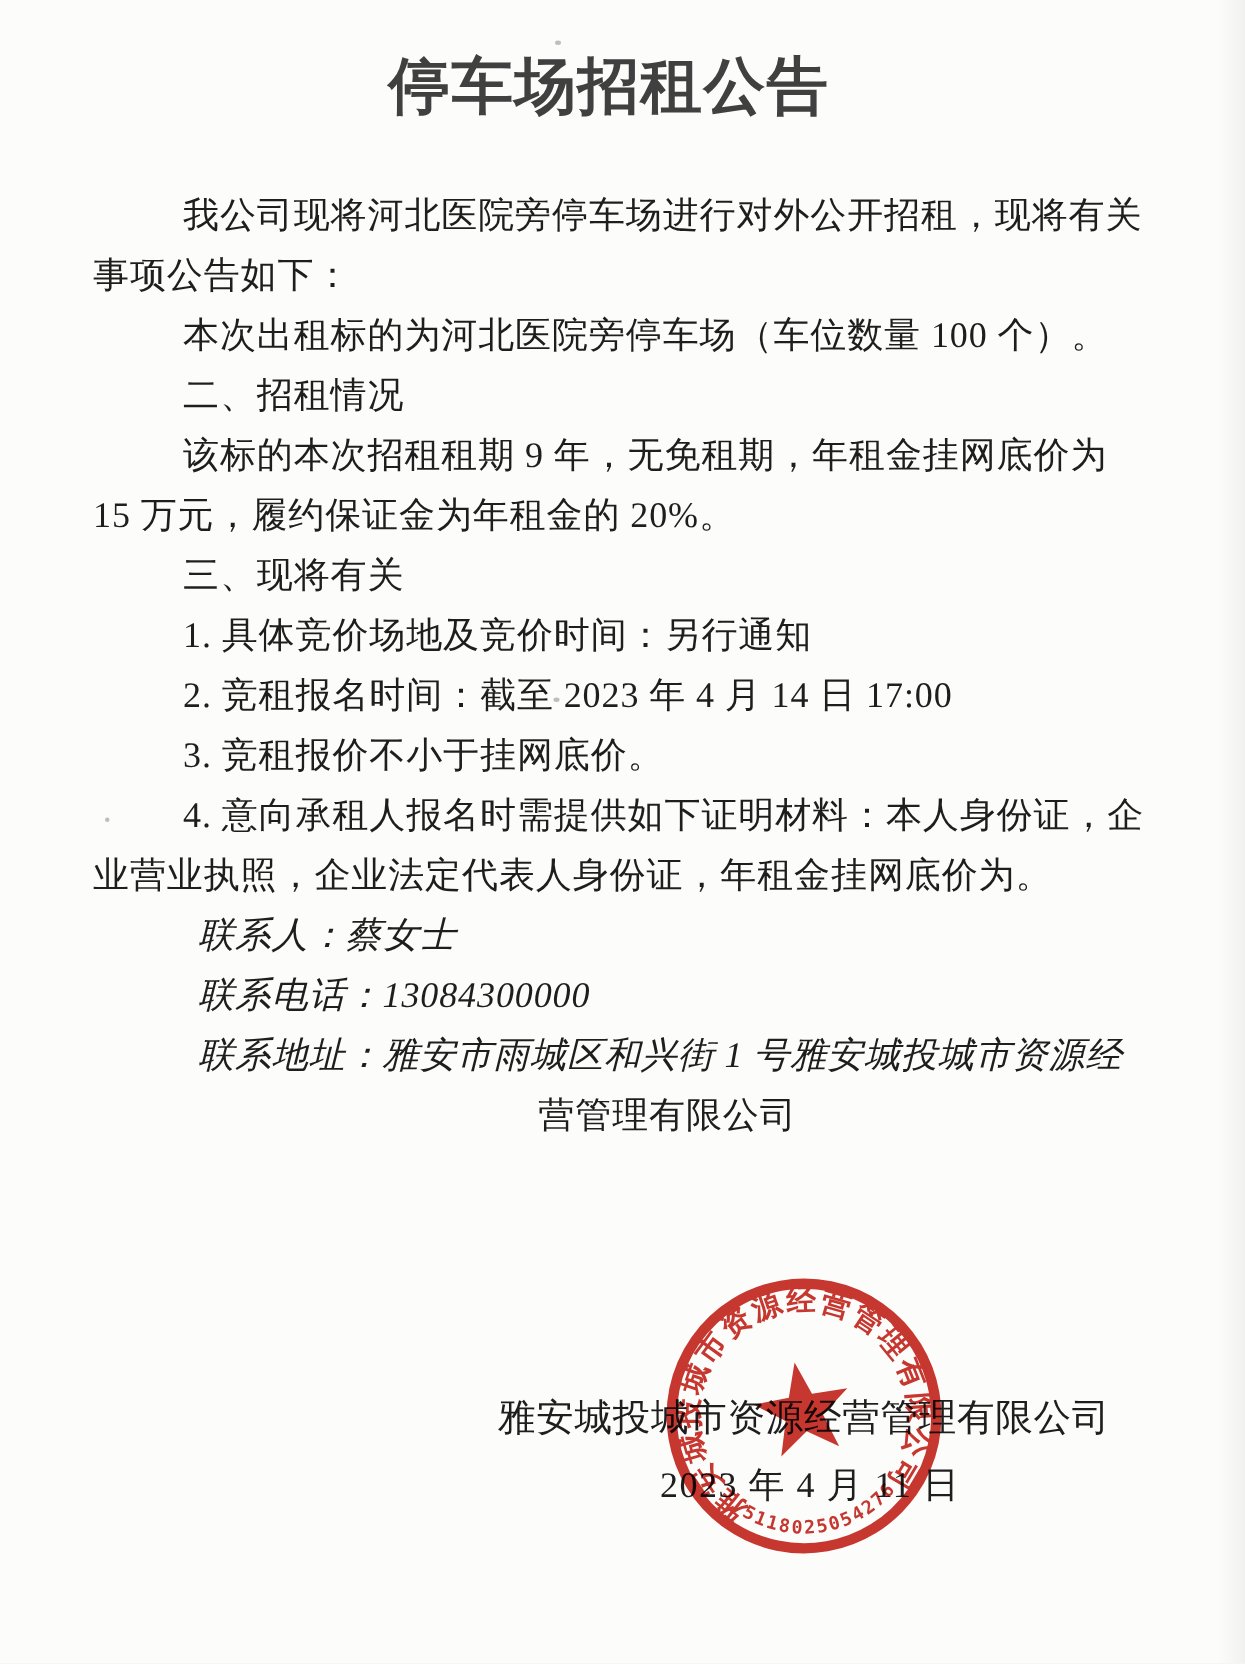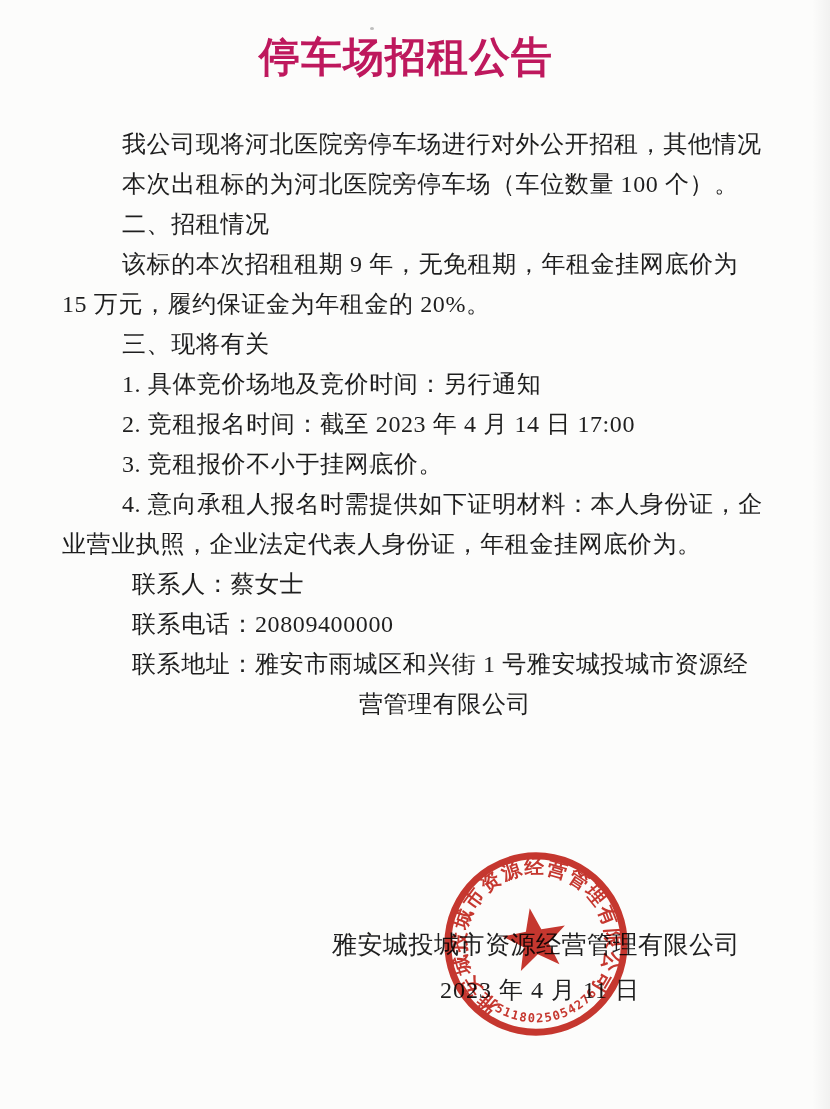--- a/index.html
+++ b/index.html
@@ -23,35 +23,35 @@
     pointer-events:none;
   }
   .speck{position:absolute;background:#8a8a8a;border-radius:50%;opacity:.55;}
   .title{
     position:absolute;left:0;top:30px;width:812px;
     text-align:center;
     font-family:"Liberation Sans","DejaVu Sans",sans-serif;
     font-weight:700;
     font-size:41px;
     letter-spacing:1px;
-    color:#be185d;
+    color:#404040;
   }
   .body-text{
     position:absolute;left:62px;top:124px;width:716px;
   }
   .line{
     height:40px;line-height:40px;
     font-size:24px;
     letter-spacing:0.6px;
     white-space:nowrap;
     color:#1e1e1e;
   }
   .i2{padding-left:60px;}   
   .i0{padding-left:0;}      
-  .ic{padding-left:70px;}   
+  .ic{padding-left:70px;font-style:italic;}   
   .icc{padding-left:50px;text-align:center;}  
   .signature{
     position:absolute;left:332px;top:928px;
     font-size:25px;letter-spacing:0.5px;
     white-space:nowrap;color:#1e1e1e;
   }
   .sig-date{
     position:absolute;left:440px;top:974px;
     font-size:24px;letter-spacing:1px;
     white-space:nowrap;color:#1e1e1e;
@@ -67,33 +67,34 @@
 
 <div class="page">
 
   <div class="speck" style="left:370px;top:27px;width:4px;height:3px;"></div>
   <div class="speck" style="left:369px;top:465px;width:4px;height:3px;"></div>
   <div class="speck" style="left:70px;top:545px;width:3px;height:3px;"></div>
 
   <div class="title">停车场招租公告</div>
 
   <div class="body-text">
-    <div class="line i2">我公司现将河北医院旁停车场进行对外公开招租，其他情况</div>
+    <div class="line i2">我公司现将河北医院旁停车场进行对外公开招租，现将有关</div>
+    <div class="line i0">事项公告如下：</div>
     <div class="line i2">本次出租标的为河北医院旁停车场（车位数量 100 个）。</div>
     <div class="line i2">二、招租情况</div>
     <div class="line i2">该标的本次招租租期 9 年，无免租期，年租金挂网底价为</div>
     <div class="line i0">15 万元，履约保证金为年租金的 20%。</div>
     <div class="line i2">三、现将有关</div>
     <div class="line i2">1. 具体竞价场地及竞价时间：另行通知</div>
     <div class="line i2">2. 竞租报名时间：截至 2023 年 4 月 14 日 17:00</div>
     <div class="line i2">3. 竞租报价不小于挂网底价。</div>
     <div class="line i2">4. 意向承租人报名时需提供如下证明材料：本人身份证，企</div>
     <div class="line i0">业营业执照，企业法定代表人身份证，年租金挂网底价为。</div>
     <div class="line ic">联系人：蔡女士</div>
-    <div class="line ic">联系电话：20809400000</div>
+    <div class="line ic">联系电话：13084300000</div>
     <div class="line ic">联系地址：雅安市雨城区和兴街 1 号雅安城投城市资源经</div>
     <div class="line icc">营管理有限公司</div>
   </div>
 
   <div class="signature">雅安城投城市资源经营管理有限公司</div>
   <div class="sig-date">2023 年 4 月 11 日</div>
 
   <svg class="seal" width="196" height="196" viewBox="0 0 200 200">
     <g transform="rotate(-10 100 100)">
       <circle cx="100" cy="100" r="90" fill="none" stroke="#c4261d" stroke-width="7"></circle>

